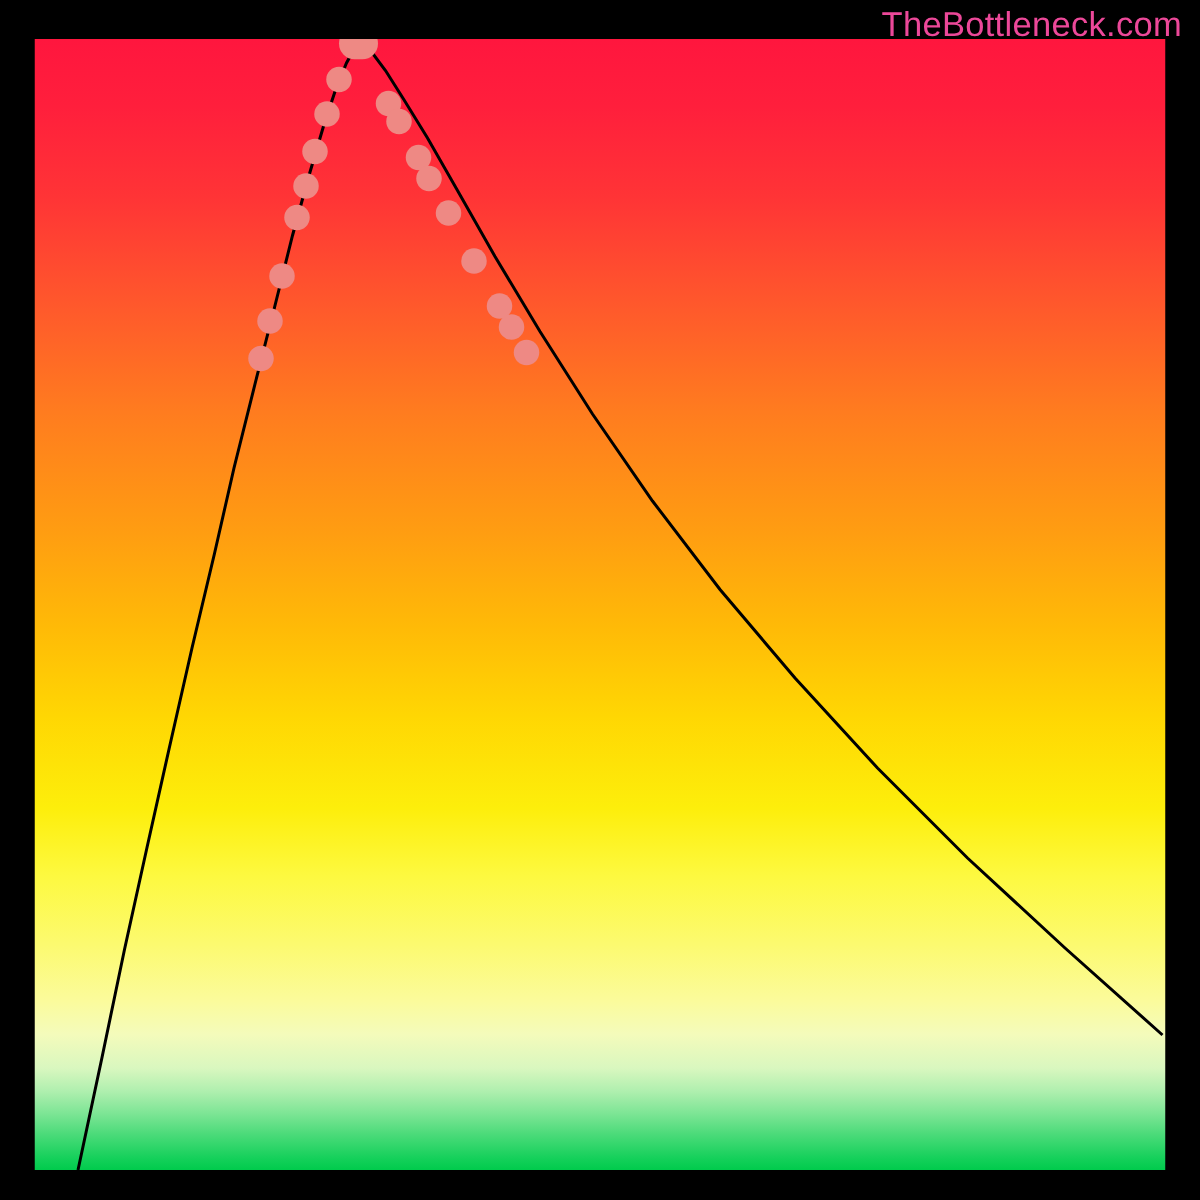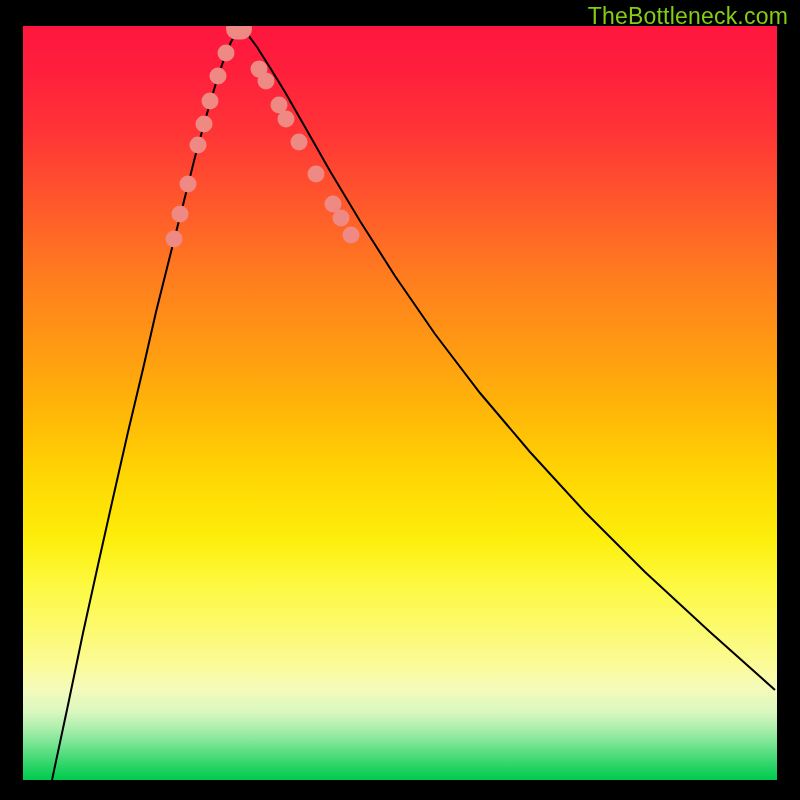--- a/index.html
+++ b/index.html
@@ -59,21 +59,21 @@
   }
   .dot.big {
     width: 26px;
     height: 21px;
     border-radius: 12px;
   }
   .watermark {
     position: absolute;
     top: 3px;
     right: 12px;
-    color: #84cc16;
+    color: #ec4899;
     font-size: 23px;
     font-weight: 400;
     letter-spacing: 0.2px;
   }
 </style>
 </head>
 <body>
 
 <div class="watermark">TheBottleneck.com</div>
 

